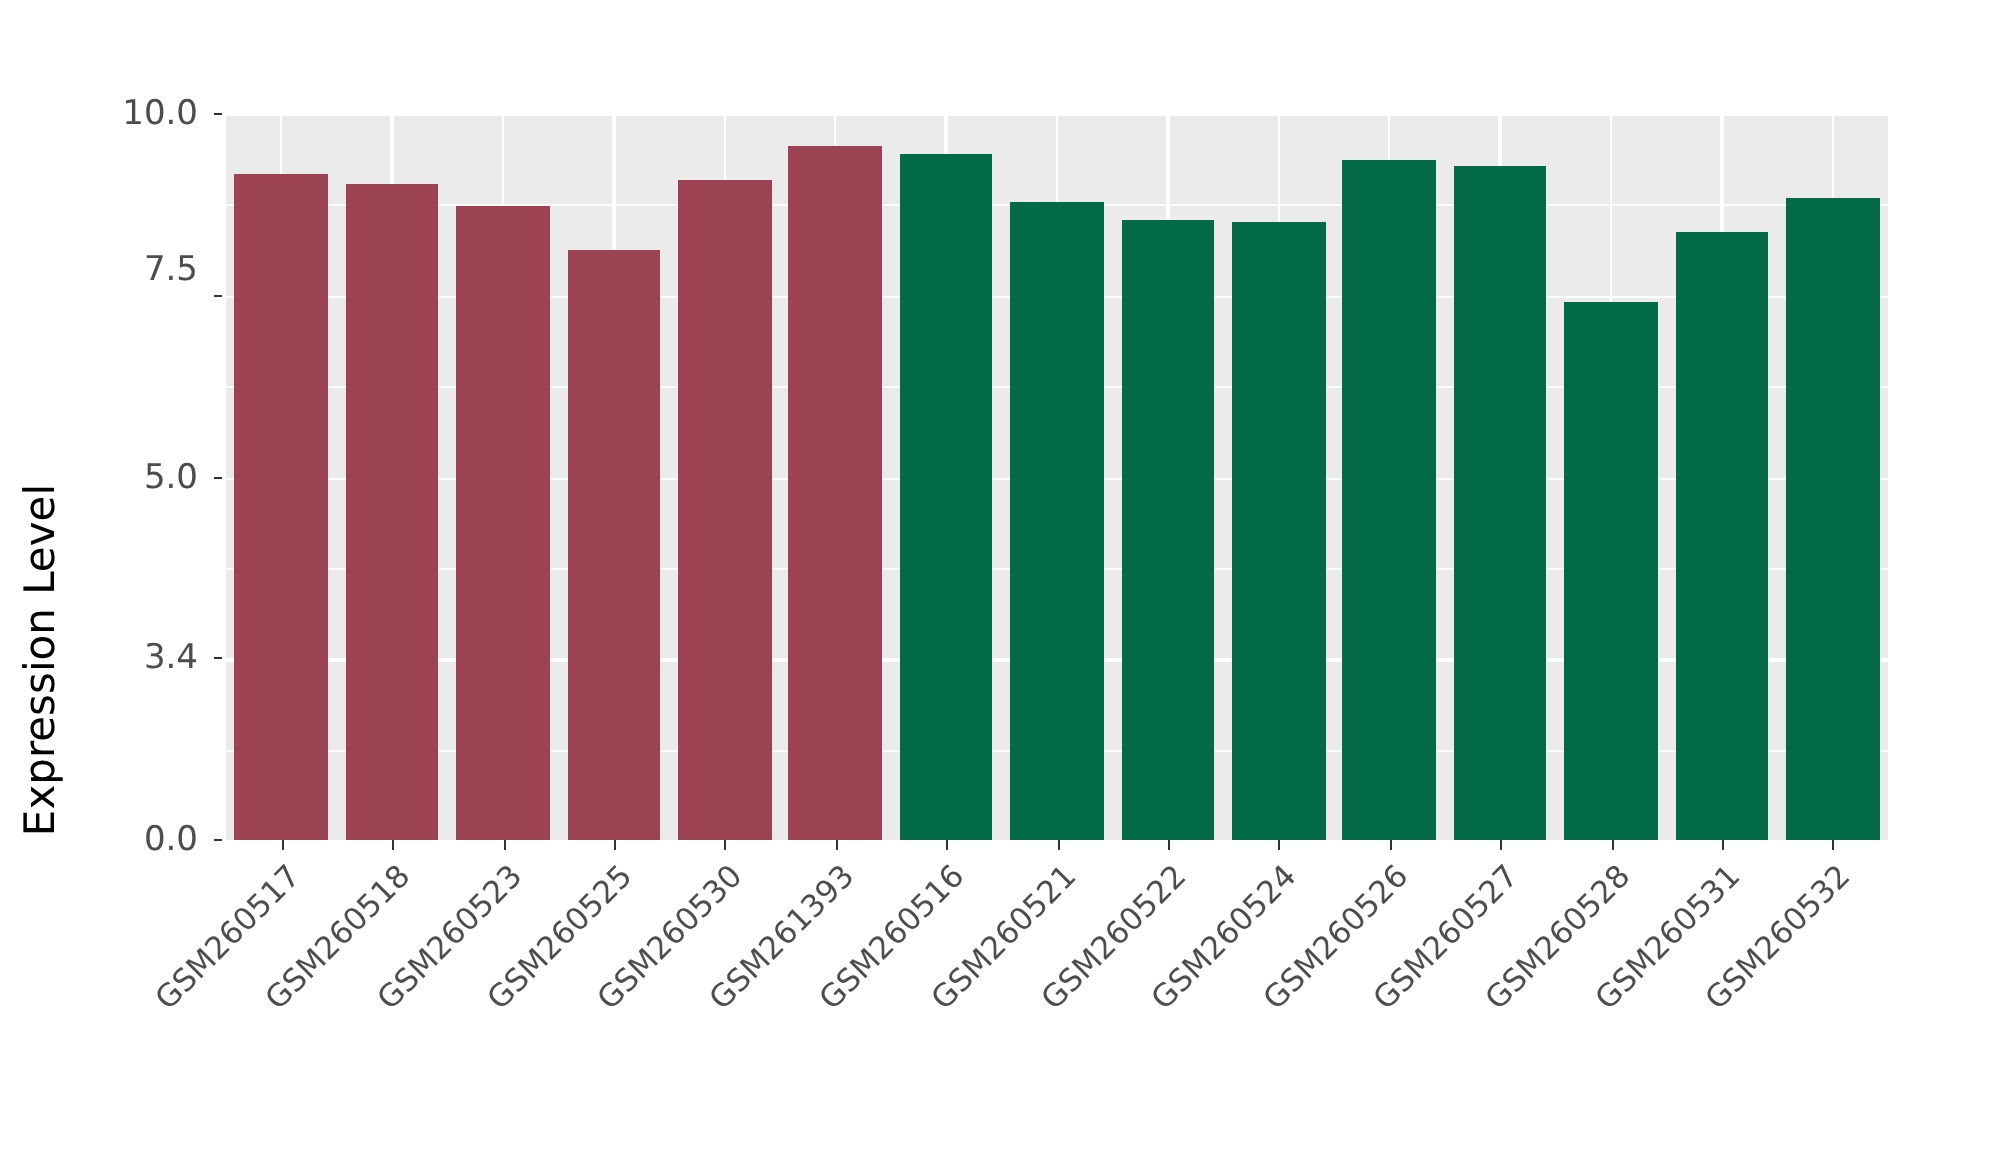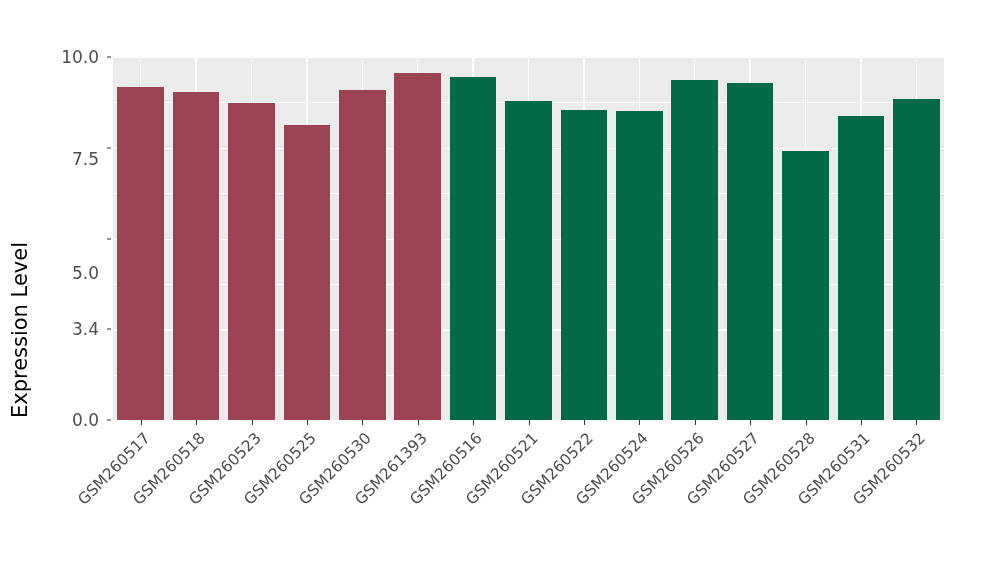--- a/index.html
+++ b/index.html
@@ -145,22 +145,22 @@
 
 <div id="chart-root">
 
   <div id="y-axis-title">
     <span class="ytext">Expression Level</span>
   </div>
 
   <div id="y-tick-labels">
       <div class="y-tick-label" style="top: 420px;">0.0</div>
       <div class="y-tick-label" style="top: 329.25px;">3.4</div>
-      <div class="y-tick-label" style="top: 238.5px; margin-top: 34px;">5.0</div>
-      <div class="y-tick-label" style="top: 159px;">7.5</div>
+      <div class="y-tick-label" style="top: 238.5px;">5.0</div>
+      <div class="y-tick-label" style="top: 135px;">7.5</div>
       <div class="y-tick-label" style="top: 57px;">10.0</div>
     </div>
 
   <div id="panel">
     <div id="grid-layer">
         <div class="gridline-major-y" style="top: 272.25px;"></div>
         <div class="gridline-major-y" style="top: 181.5px;"></div>
         <div class="gridline-major-y" style="top: 90.75px;"></div>
         <div class="gridline-major-y" style="top: 0px;"></div>
         <div class="gridline-minor-y" style="top: 317.625px;"></div>

